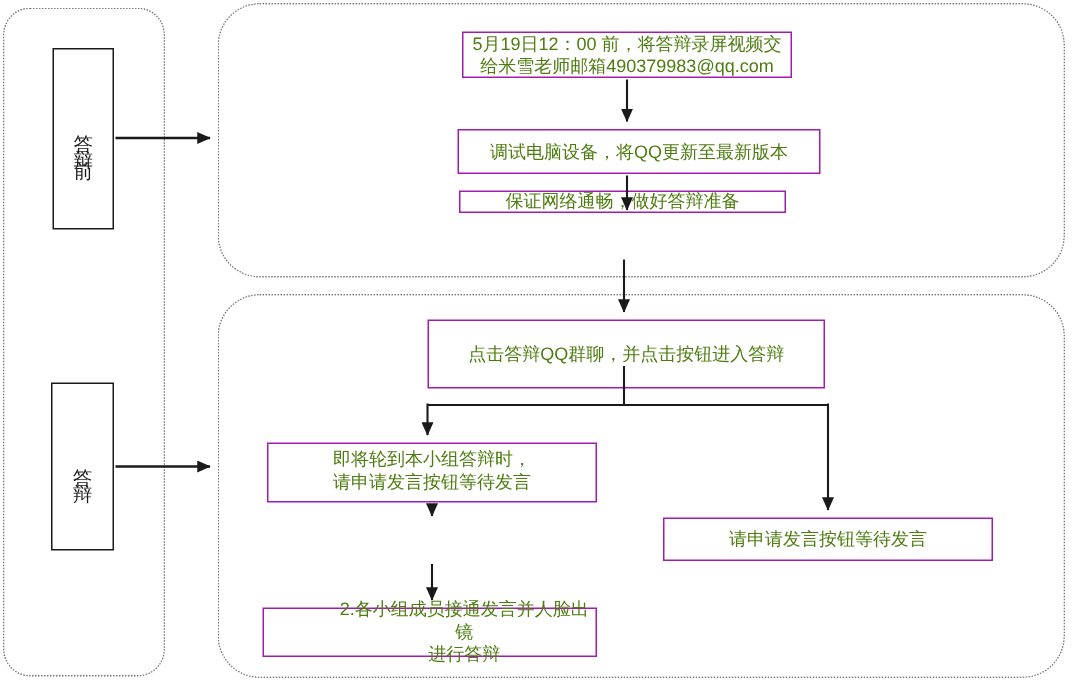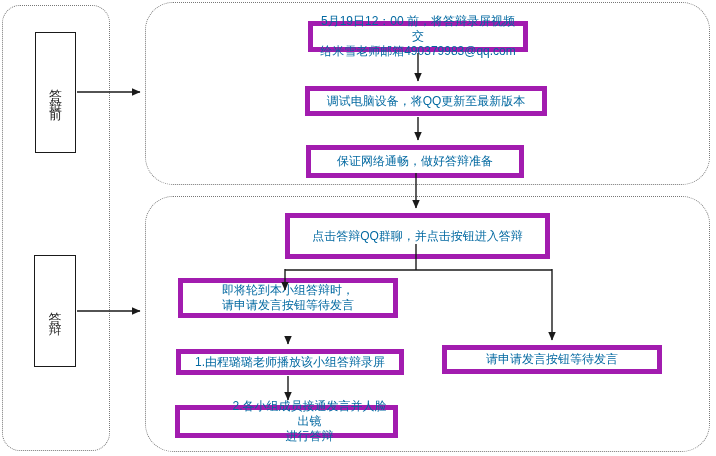--- a/index.html
+++ b/index.html
@@ -29,36 +29,36 @@
     writing-mode:vertical-rl;
     text-orientation:upright;
     letter-spacing:9px;
     font-size:13px;
     color:#1a1a1a;
     line-height:1;
   }
 
   .flow-node{
     position:absolute;
-    border:5px solid #a21caf;
+    border:1px solid #a21caf;
     background:#fff;
     box-sizing:border-box;
     display:flex;align-items:center;justify-content:center;
     text-align:center;
     font-size:12px;
     line-height:15px;
-    color:#0369a1;
+    color:#4d7c0f;
     white-space:pre-line;
     padding:1px 2px;
   }
   #node-submit{left:308px;top:21px;width:220px;height:31px;}
   #node-device{left:305px;top:86px;width:242px;height:30px;}
-  #node-network{left:306px;top:145px;width:218px;height:33px;}
+  #node-network{left:306px;top:127px;width:218px;height:15px;}
   #node-enter{left:285px;top:213px;width:265px;height:46px;}
-  #node-apply{left:178px;top:278px;width:220px;height:40px;}
+  #node-apply{left:178px;top:295px;width:220px;height:40px;font-family:Liberation Mono, monospace;}
   #node-play{left:176px;top:349px;width:228px;height:26px;}
   #node-speak{left:175px;top:405px;width:223px;height:33px;padding-left:48px;}
   #node-listen{left:442px;top:345px;width:220px;height:29px;}
 
   #connector-layer{position:absolute;left:0;top:0;width:716px;height:456px;pointer-events:none;}
 </style>
 </head>
 <body>
 
 <div id="canvas">
@@ -75,21 +75,20 @@
   </div>
 
   <div id="node-submit" class="flow-node">5月19日12：00 前，将答辩录屏视频交
 给米雪老师邮箱490379983@qq.com</div>
   <div id="node-device" class="flow-node">调试电脑设备，将QQ更新至最新版本</div>
   <div id="node-network" class="flow-node">保证网络通畅，做好答辩准备</div>
 
   <div id="node-enter" class="flow-node">点击答辩QQ群聊，并点击按钮进入答辩</div>
   <div id="node-apply" class="flow-node">即将轮到本小组答辩时，
 请申请发言按钮等待发言</div>
-  <div id="node-play" class="flow-node">1.由程璐璐老师播放该小组答辩录屏</div>
   <div id="node-speak" class="flow-node">2.各小组成员接通发言并人脸出镜
 进行答辩</div>
   <div id="node-listen" class="flow-node">请申请发言按钮等待发言</div>
 
   <svg id="connector-layer" viewBox="0 0 716 456">
     <defs>
       <marker id="arrow" markerWidth="10" markerHeight="8" refX="8.5" refY="4" orient="auto" markerUnits="userSpaceOnUse">
         <path d="M0,0 L9,4 L0,8 Z" fill="#1a1a1a"></path>
       </marker>
     </defs>

